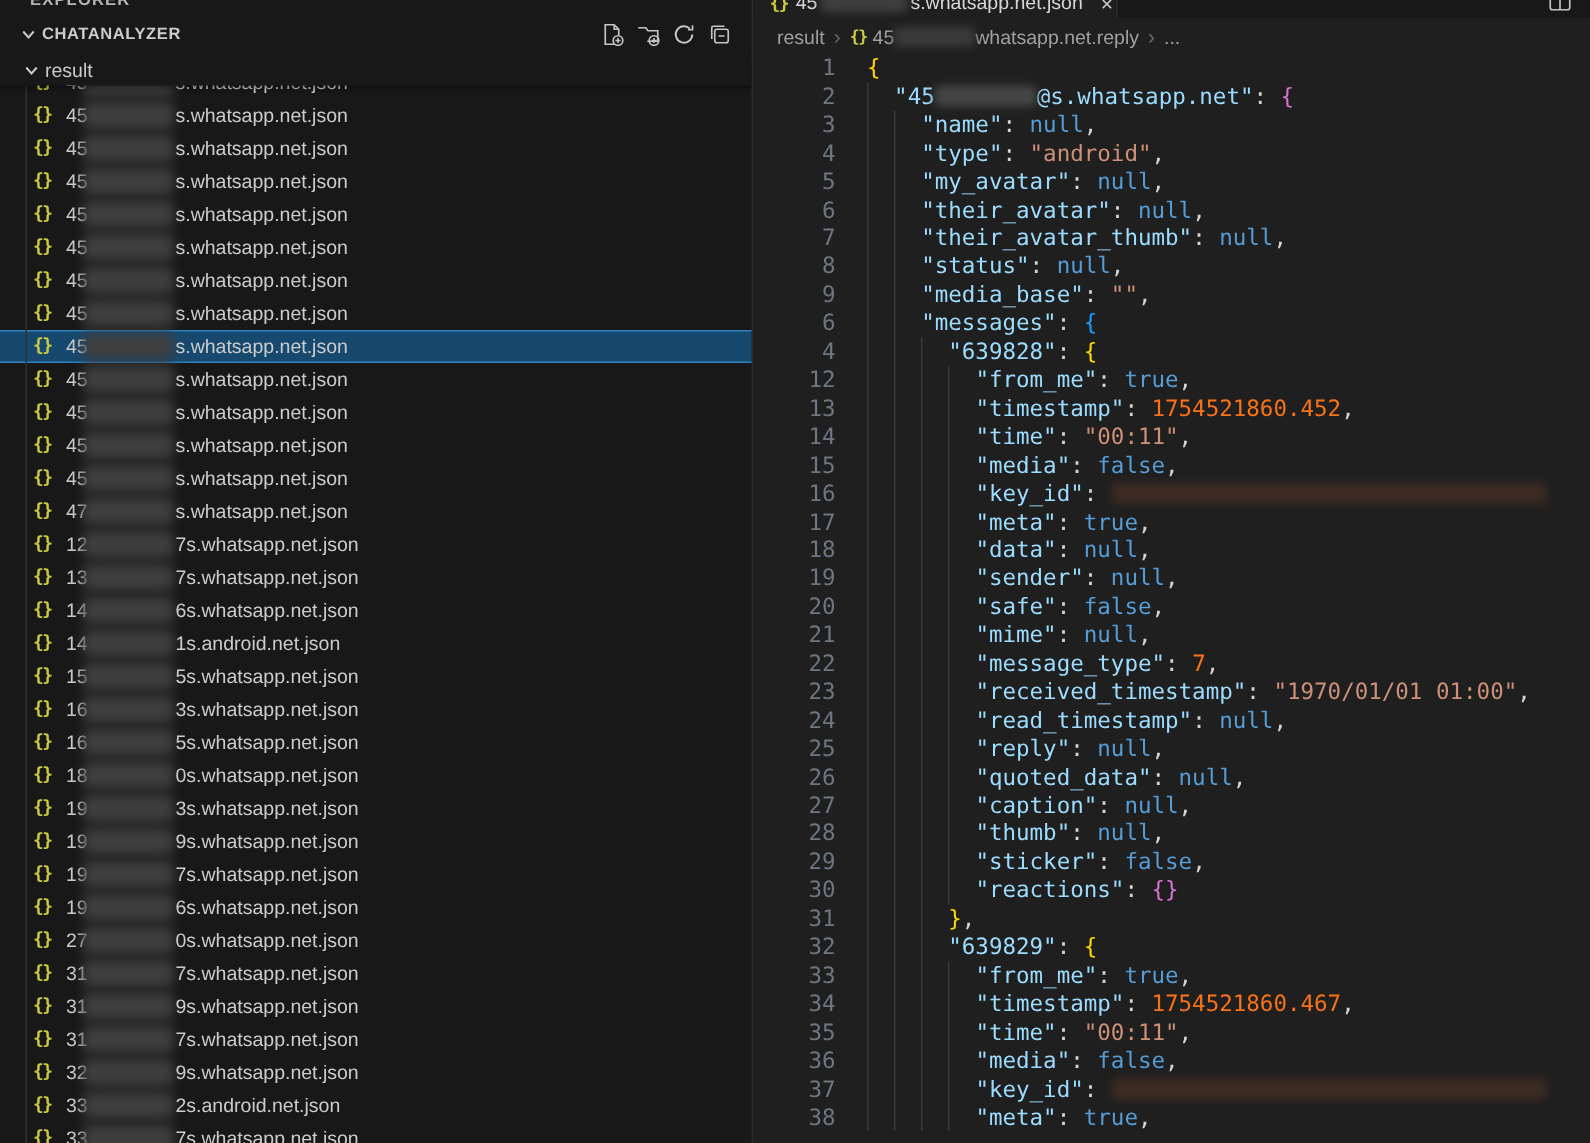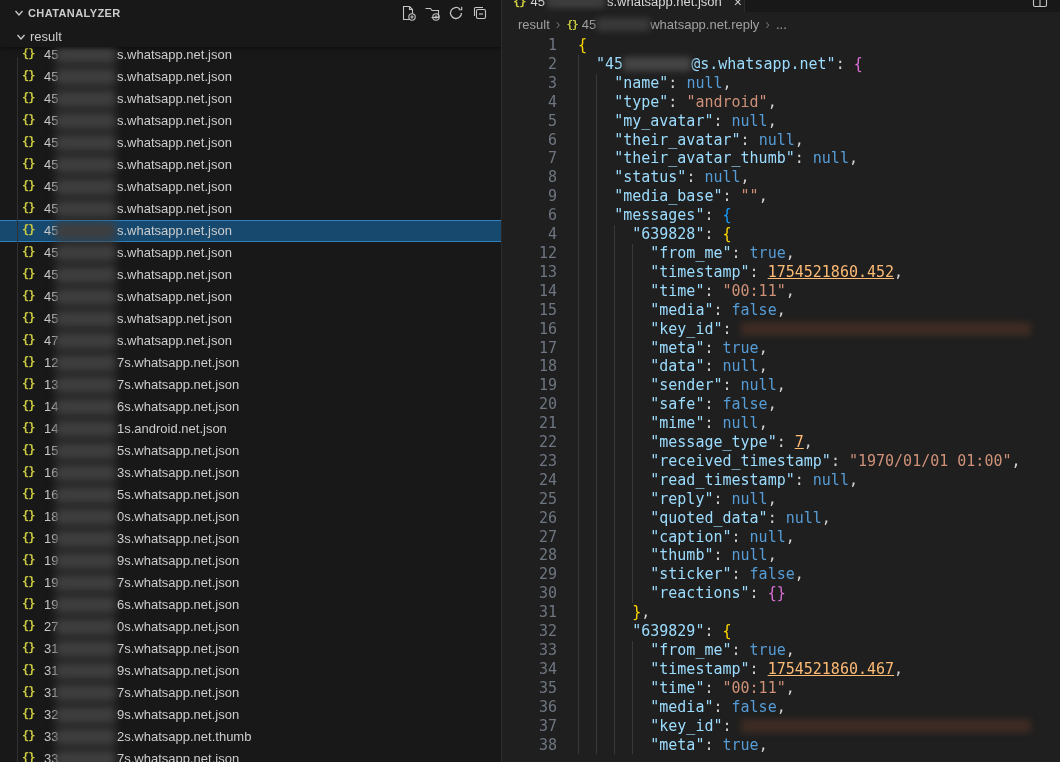--- a/index.html
+++ b/index.html
@@ -63,32 +63,35 @@
   .bc-redact { display:inline-block; width:54px; height:13px; background:#3a3a3a;
                border-radius:3px; filter:blur(3px); vertical-align:-2px; }
 
   .codearea { position:relative; height:726px; overflow:hidden;
               font-family:"DejaVu Sans Mono",monospace; font-size:15px; }
   .cl { position:relative; height:18.92px; line-height:18.92px; white-space:pre; }
   .ln { position:absolute; left:0; top:0; width:54px; text-align:right; color:#6e7681; }
   .code { position:absolute; left:75px; top:0; }
   .iguide { position:absolute; top:0; bottom:0; width:1px; background:#393939; }
   .tok-pl { color:#d4d4d4; } .tok-k { color:#9cdcfe; } .tok-s { color:#ce9178; }
-  .tok-n  { color:#fdba74;text-decoration:underline; } .tok-kw { color:#569cd6; }
+  .tok-n  { color:#f97316; } .tok-kw { color:#569cd6; }
   .tok-b1 { color:#ffd700; } .tok-b2 { color:#da70d6; } .tok-b3 { color:#179fff; }
   .redact { display:inline-block; height:14px; border-radius:3px; filter:blur(3px);
             vertical-align:-2px; }
   .rg { background:#454545; } .rr { background:#3d2b23; }
 </style>
 </head>
 <body>
 
 <div class="app">
 
   <aside class="sidebar">
+    <div class="pane-title-clip">
+      <div class="pane-title">EXPLORER</div>
+    </div>
 
     <div class="section-header">
       <span class="chev">
         <svg viewBox="0 0 10 10" fill="none" stroke="currentColor" stroke-width="1.3">
           <polyline points="1.5,3 5,7 8.5,3"></polyline>
         </svg>
       </span>
       <span class="section-title">CHATANALYZER</span>
       <span class="section-actions">
         <span class="act-icon">
@@ -316,21 +319,21 @@
         <div class="file-row">
           <span class="file-icon">{}</span>
           <span class="file-prefix">32</span>
           <span class="file-redact"></span>
           <span class="file-suffix">9s.whatsapp.net.json</span>
         </div>
         <div class="file-row">
           <span class="file-icon">{}</span>
           <span class="file-prefix">33</span>
           <span class="file-redact"></span>
-          <span class="file-suffix">2s.whatsapp.net.thumb</span>
+          <span class="file-suffix">2s.android.net.json</span>
         </div>
         <div class="file-row">
           <span class="file-icon">{}</span>
           <span class="file-prefix">33</span>
           <span class="file-redact"></span>
           <span class="file-suffix">7s.whatsapp.net.json</span>
         </div>
       </div>
     <div class="tree-guide"></div>
   </aside>

